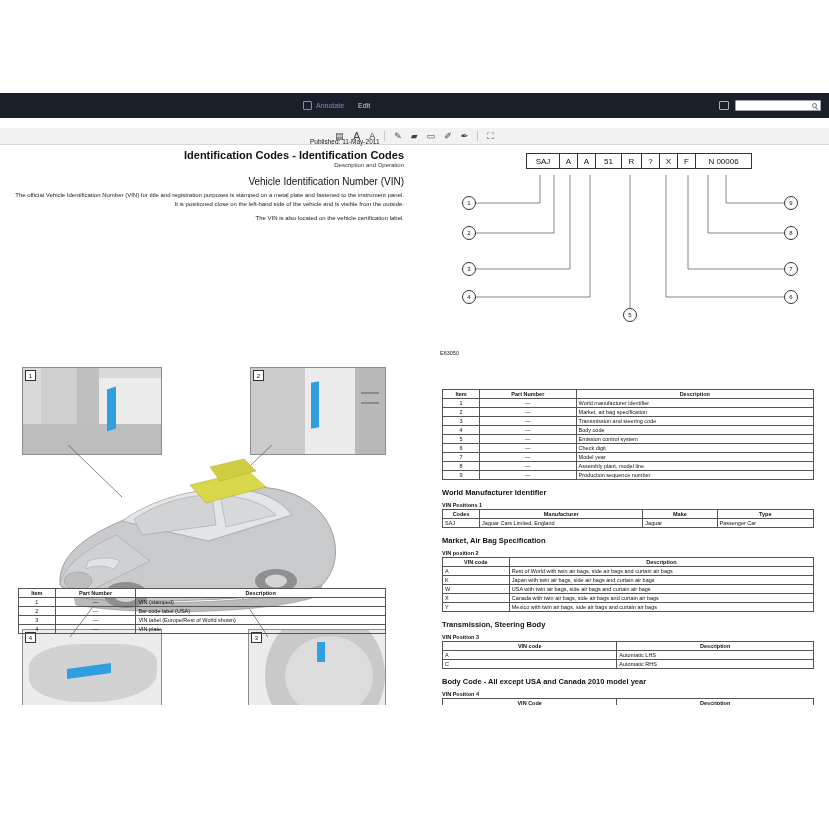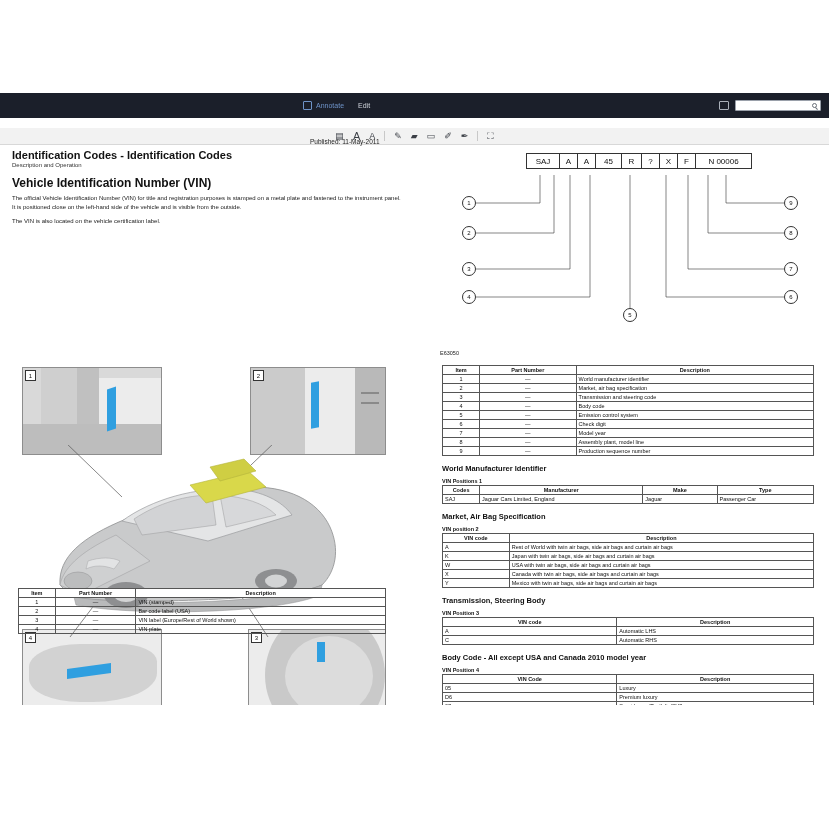--- a/index.html
+++ b/index.html
@@ -58,26 +58,26 @@
   .tb-sep { width:1px; height:10px; background:#c8c8c8; }
 
   
   .page {
     position:absolute; top:145px; left:0; width:829px; height:560px;
     background:#ffffff; padding:6px 10px 0 12px;
   }
   .published {
     position:absolute; top:-7px; left:310px; font-size:6.5px; color:#222;
   }
-  .col-left { position:absolute; left:12px; top:4px; width:392px; }
+  .col-left { position:absolute; left:12px; top:4px; width:392px;text-align:right; }
   .col-right { position:absolute; left:440px; top:0px; width:380px; }
 
   h1.title { font-size:11px; margin:0; font-weight:bold; color:#111; }
   .subtitle { font-size:6px; color:#333; margin:1px 0 8px 0; }
-  h2.sec { font-size:12px; margin:0 0 4px 0; font-weight:bold; color:#111; }
+  h2.sec { font-size:10px; margin:0 0 4px 0; font-weight:normal; color:#111; }
   h3.sub { font-size:7.5px; margin:8px 0 3px 0; font-weight:bold; color:#111; }
   p.body { font-size:6px; color:#222; line-height:1.45; margin:0 0 6px 0; }
   .panel {
     position:absolute; background:#d9d9d9; border:1px solid #8d8d8d;
     overflow:hidden;
   }
   .panel .num {
     position:absolute; left:2px; top:2px; width:11px; height:11px;
     border:1px solid #333; background:#fff; font-size:6px;
     display:flex; align-items:center; justify-content:center; color:#111;
@@ -284,21 +284,21 @@
         </tbody>
       </table>
     </div>
 
     <div class="col-right">
 
       <div class="vin-strip">
         <span class="vin-cell" style="width:34px">SAJ</span>
         <span class="vin-cell" style="width:18px">A</span>
         <span class="vin-cell" style="width:18px">A</span>
-        <span class="vin-cell" style="width:26px">45</span>
+        <span class="vin-cell" style="width:26px">51</span>
         <span class="vin-cell" style="width:20px">R</span>
         <span class="vin-cell" style="width:18px">?</span>
         <span class="vin-cell" style="width:18px">X</span>
         <span class="vin-cell" style="width:18px">F</span>
         <span class="vin-cell" style="width:56px">N 00006</span>
       </div>
 
       <div class="callouts">
         <svg viewBox="0 0 380 160" style="position:absolute; left:0; top:0; width:380px; height:160px;">
 
@@ -327,21 +327,21 @@
         <span class="co" style="left:22px; top:87px;">3</span>
         <span class="co" style="left:22px; top:115px;">4</span>
         <span class="co" style="left:344px; top:21px;">9</span>
         <span class="co" style="left:344px; top:51px;">8</span>
         <span class="co" style="left:344px; top:87px;">7</span>
         <span class="co" style="left:344px; top:115px;">6</span>
         <span class="co" style="left:183px; top:133px;">5</span>
         <span class="e-code" style="position:absolute; left:0; top:175px;">E63050</span>
       </div>
 
-      <div style="position:absolute; left:2px; top:220px; width:372px;">
+      <div style="position:absolute; left:2px; top:244px; width:372px;">
         <table class="tbl">
           <thead>
               <tr>
             <th style="width:10%">Item</th>
             <th style="width:26%">Part Number</th>
             <th>Description</th>
           </tr>
             </thead>
           <tbody>
             <tr>

